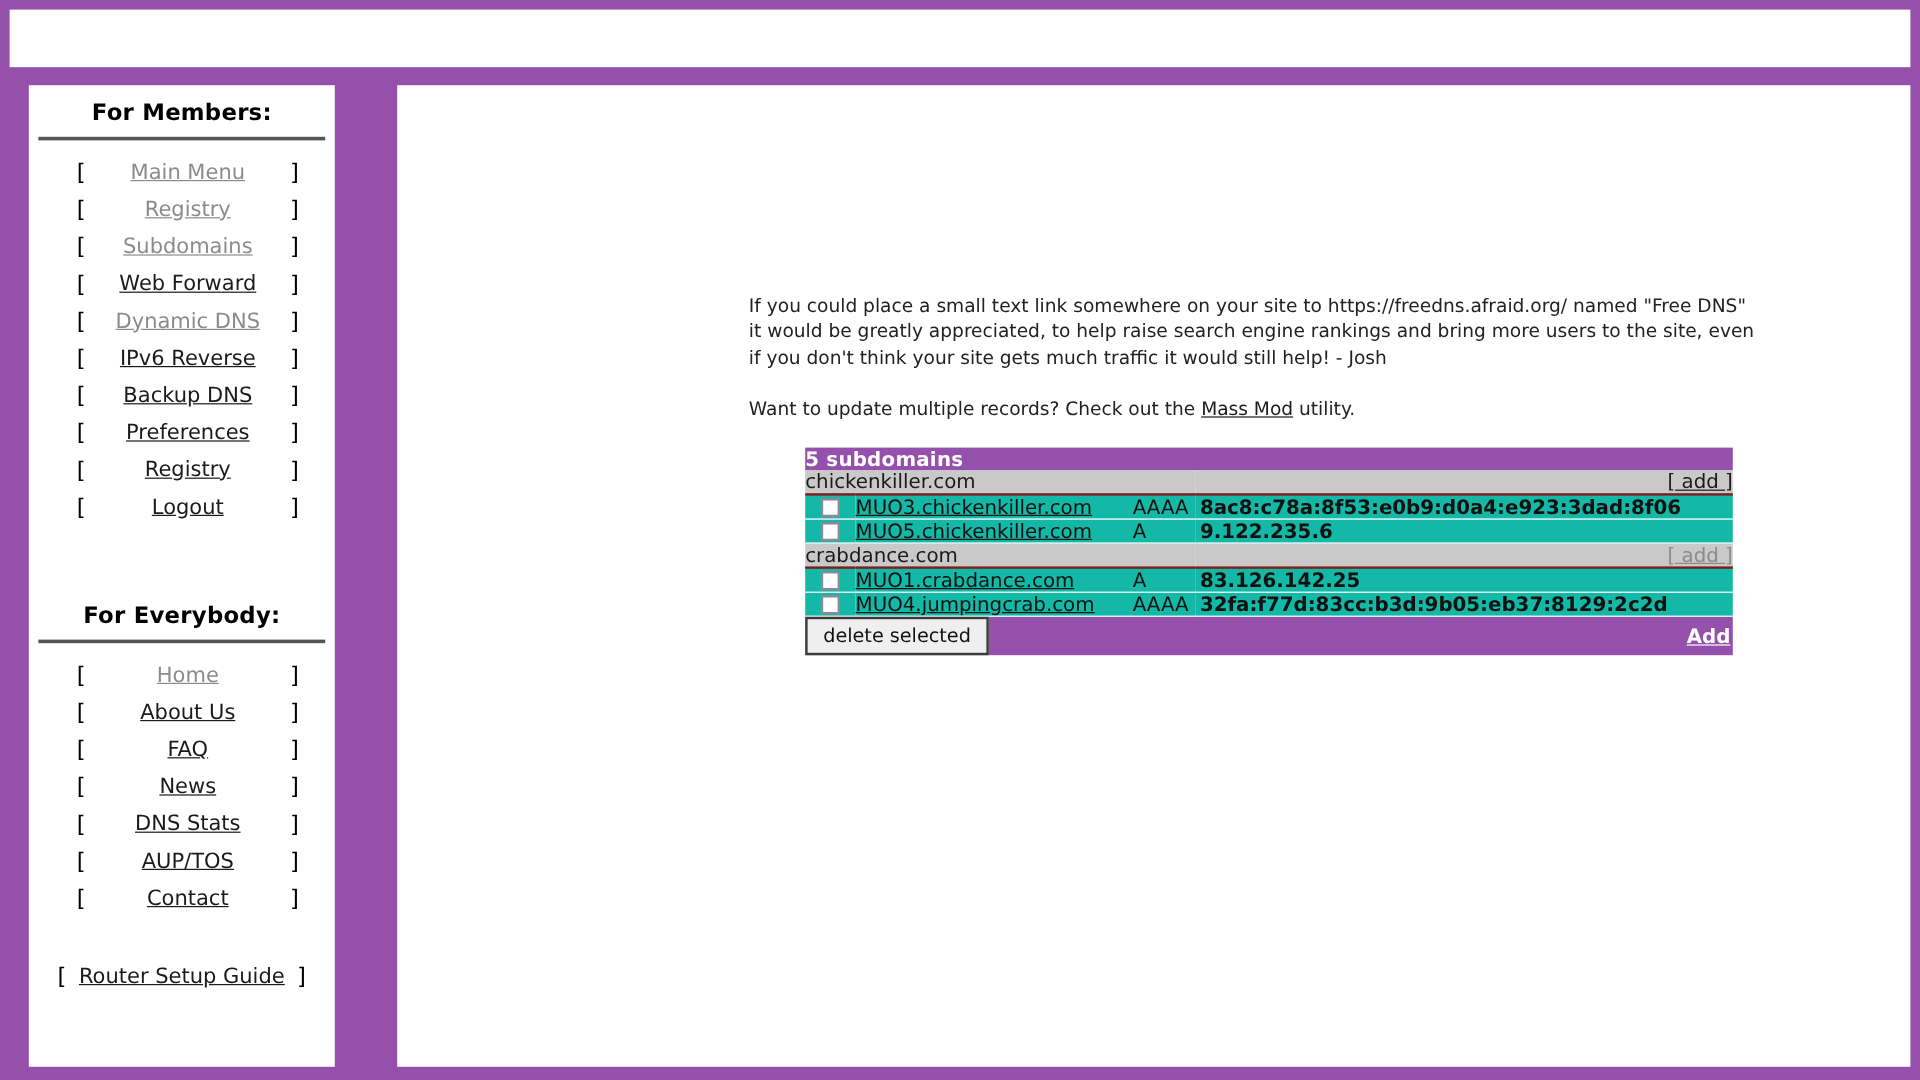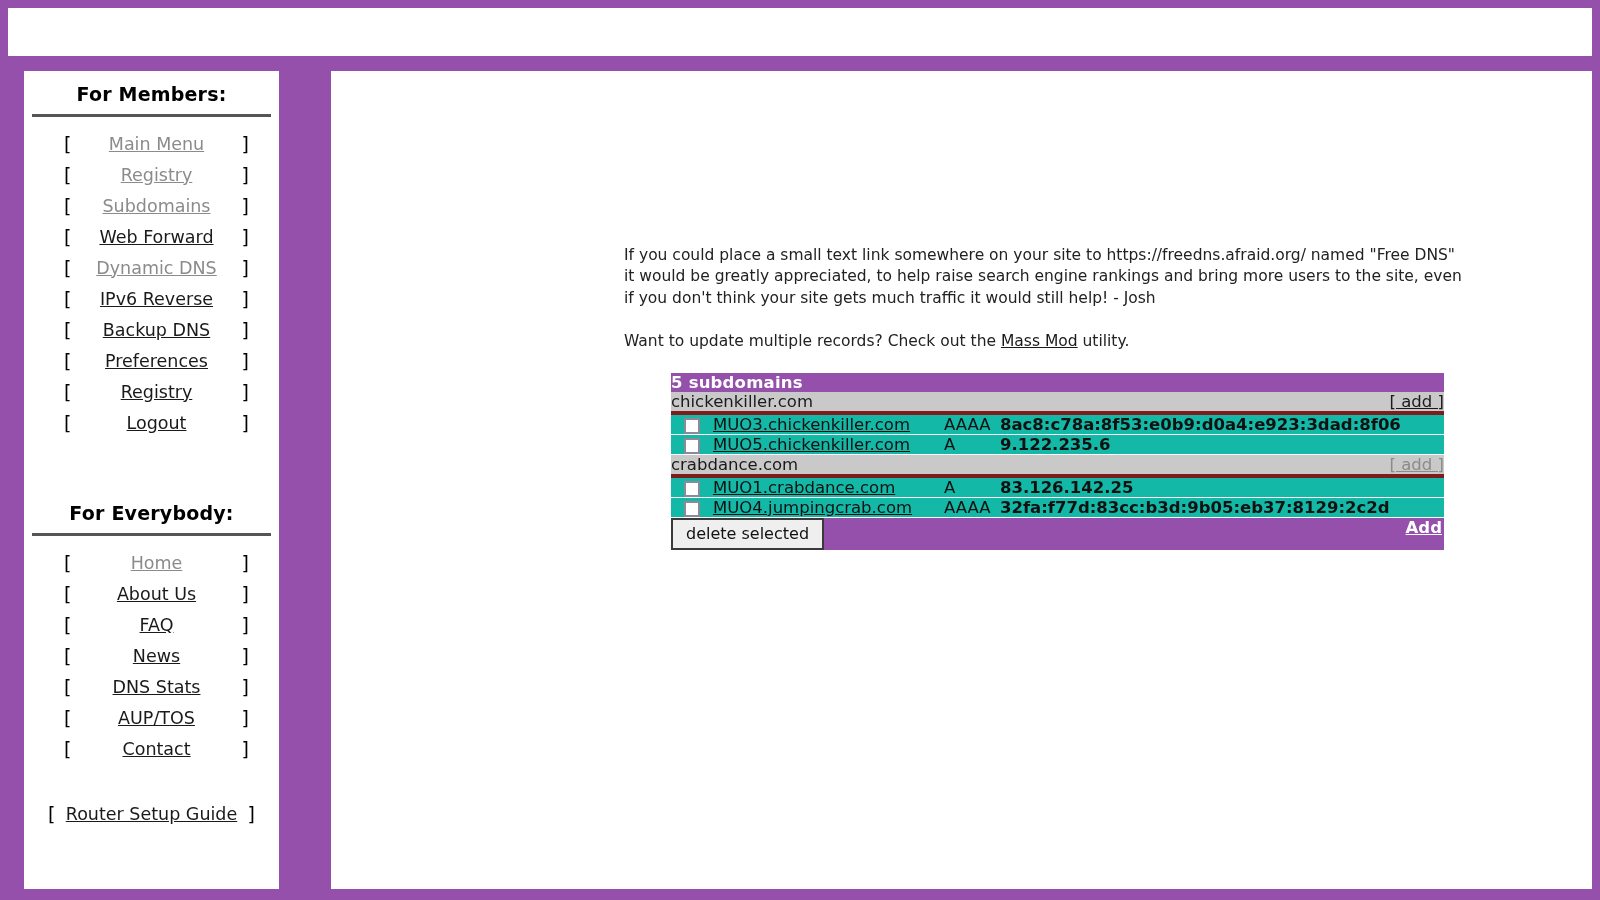--- a/index.html
+++ b/index.html
@@ -131,21 +131,21 @@
     font-size: 16.5px;
     padding: 4px 7px 5px 7px;
     letter-spacing: 0.2px;
   }
 
   .domain-row td {
     background: #c9c9c9;
     color: #1a1a1a;
     font-size: 16.5px;
     padding: 4px 8px 5px 8px;
-    border-bottom: 4px solid #7f1d1d;
+    border-bottom: 2px solid #7f1d1d;
   }
   .domain-name { text-align: left; }
   .domain-add { text-align: right; white-space: nowrap; }
   .domain-add a {
     color: #1a1a1a;
     text-decoration: underline;
     cursor: pointer;
   }
   .domain-add a.muted { color: #8b8b8b; }
 
@@ -183,20 +183,21 @@
     padding-left: 4px !important;
     font-weight: 700;
   }
 
   .foot-row td {
     background: #9550ac;
     padding: 5px 6px 7px 6px;
   }
   .foot-inner {
     display: flex;
+    align-items: center;
     justify-content: space-between;
     gap: 25px;
   }
   .del-btn {
     background: #efefef;
     border: 2px solid #3a3a3a;
     color: #111;
     font-size: 16px;
     font-family: "DejaVu Sans", "Liberation Sans", sans-serif;
     padding: 4px 13px 5px 13px;

